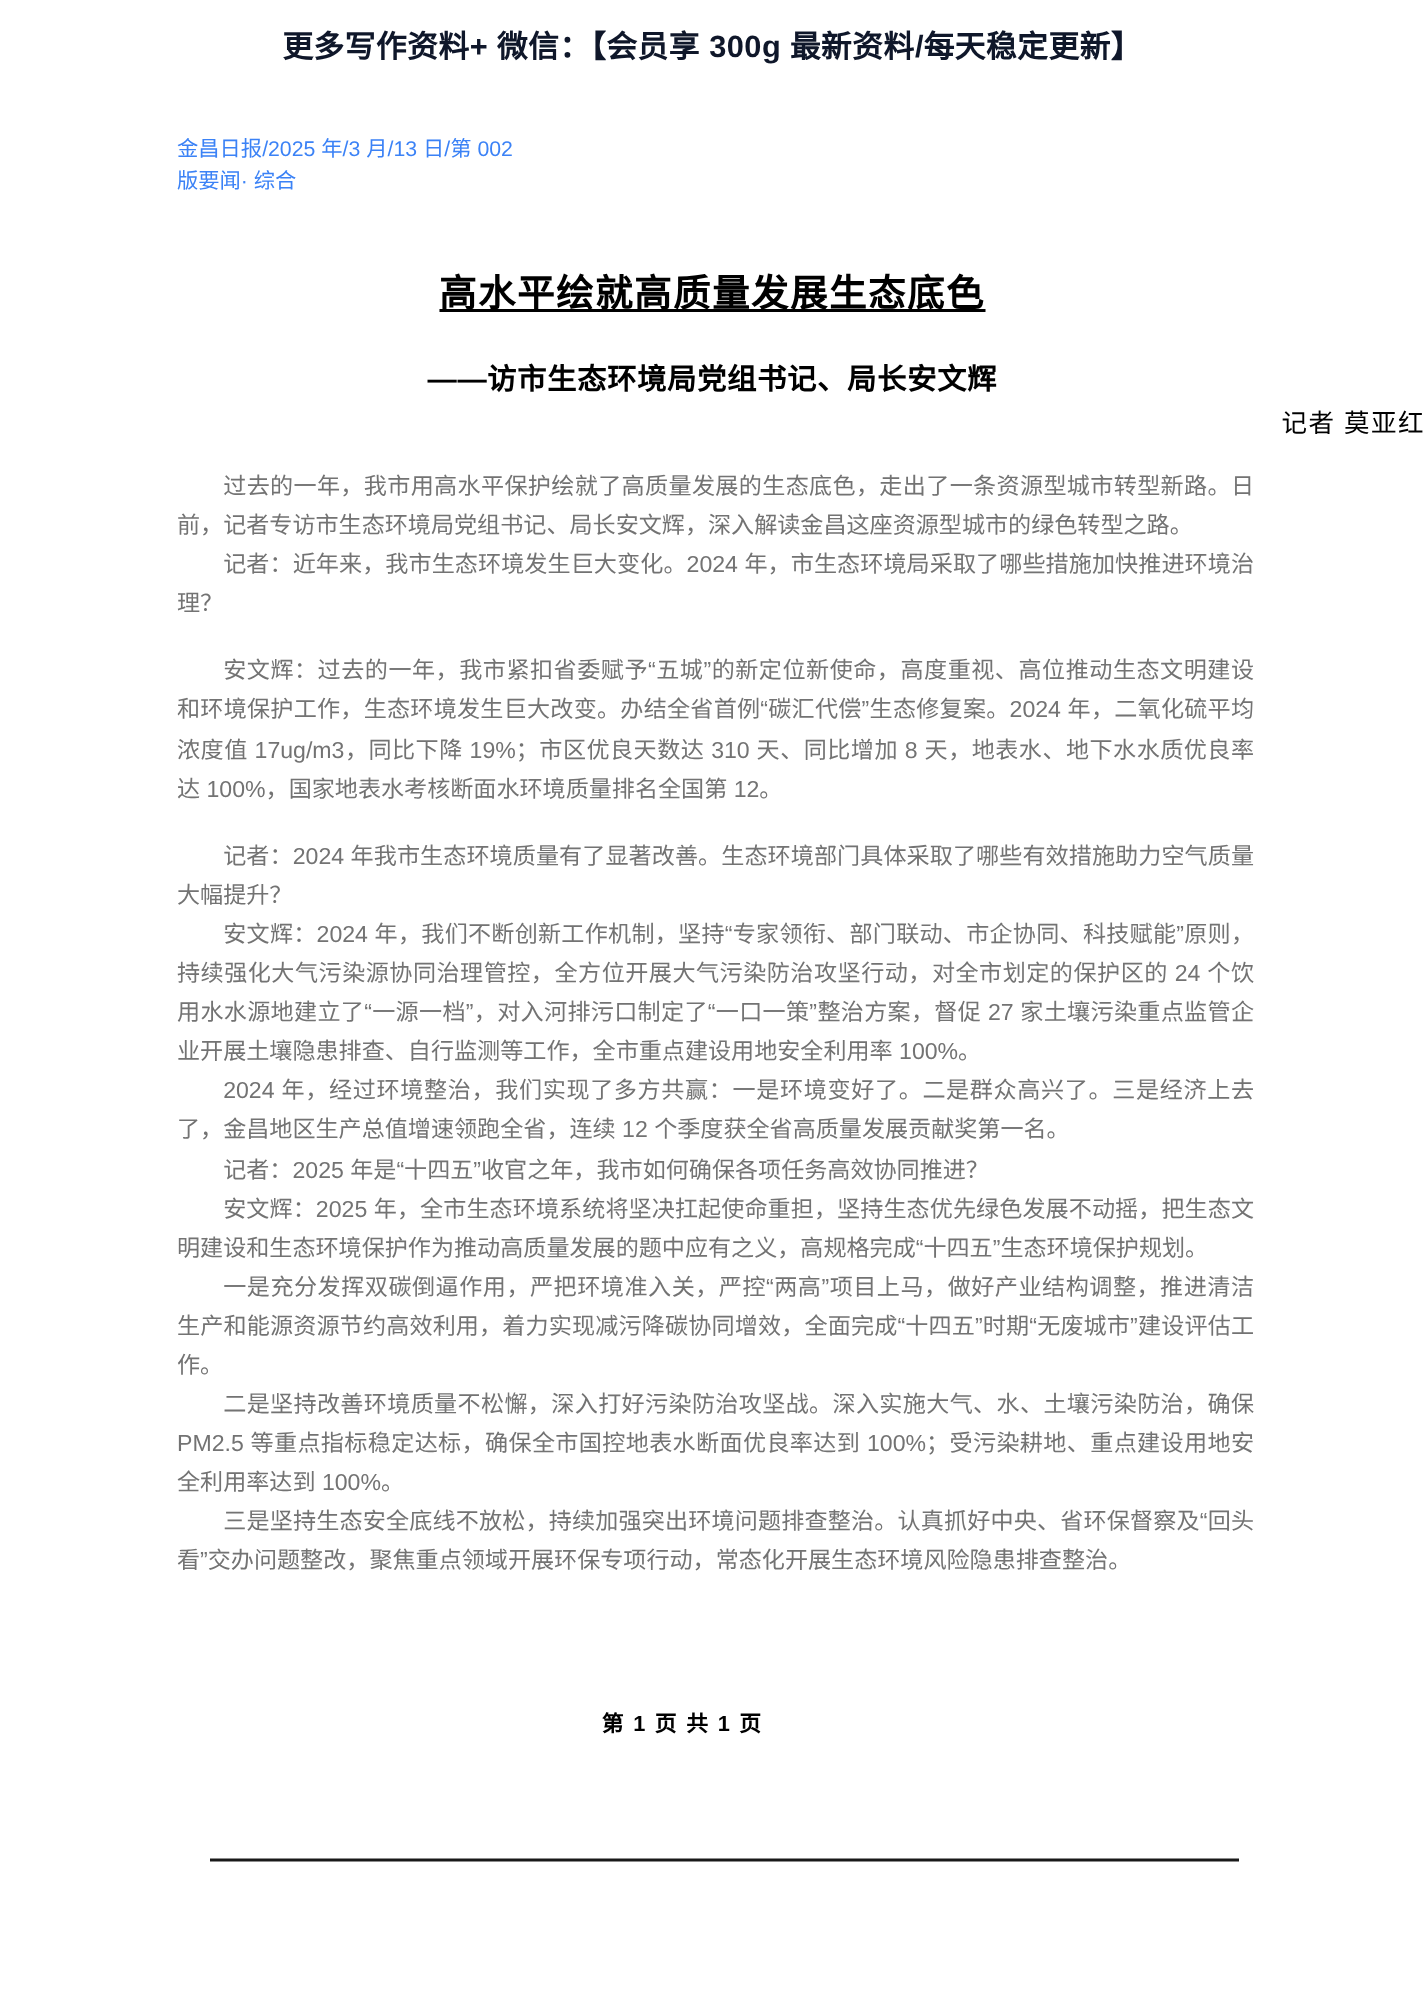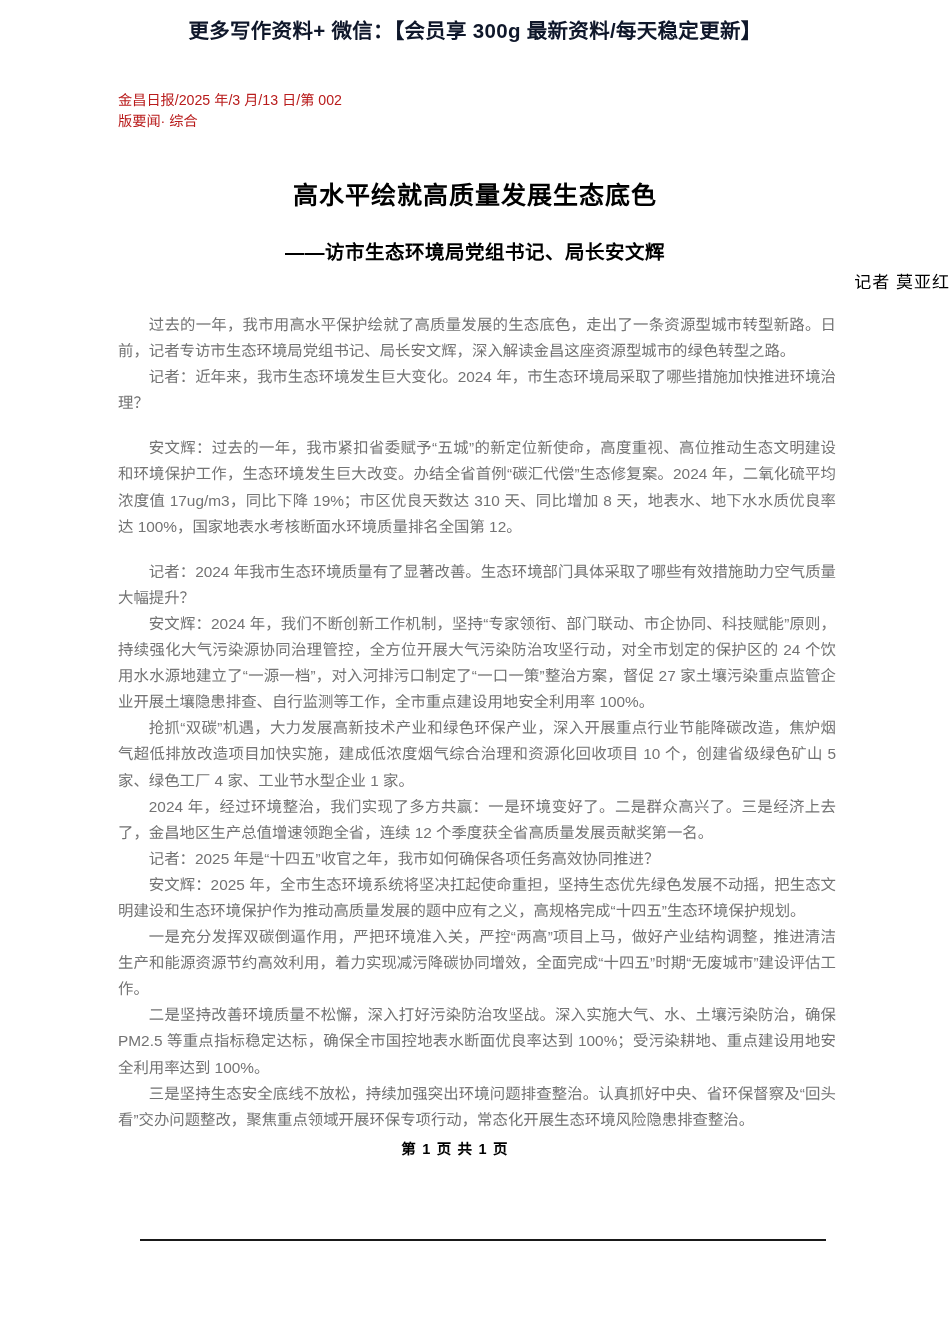--- a/index.html
+++ b/index.html
@@ -41,34 +41,35 @@
   }
 
   
   .source-block {
     position: absolute;
     left: 118px;
     top: 90px;
     width: 430px;
     font-size: 14.2px;
     line-height: 21px;
-    color: #b91c1c;
+    color: #3b82f6;
   }
   .source-line { display: block; white-space: nowrap; }
 
   
   .doc-title {
     position: absolute;
     left: 0;
     top: 158px;
     width: 950px;
     text-align: center;
     font-size: 25px;
     font-weight: 600;
     letter-spacing: 1px;
+    text-decoration: underline;
   }
   .doc-subtitle {
     position: absolute;
     left: 0;
     top: 220px;
     width: 950px;
     text-align: center;
     font-size: 19.5px;
     font-weight: 600;
     letter-spacing: 0.5px;
@@ -167,21 +168,20 @@
   <h2 class="doc-subtitle">——访市生态环境局党组书记、局长安文辉</h2>
 
   <div class="doc-byline">记者  莫亚红</div>
 
   <div class="article-body">
     <p>过去的一年，我市用高水平保护绘就了高质量发展的生态底色，走出了一条资源型城市转型新路。日前，记者专访市生态环境局党组书记、局长安文辉，深入解读金昌这座资源型城市的绿色转型之路。</p>
     <p>记者：近年来，我市生态环境发生巨大变化。2024 年，市生态环境局采取了哪些措施加快推进环境治理？</p>
     <p class="gap-before">安文辉：过去的一年，我市紧扣省委赋予“五城”的新定位新使命，高度重视、高位推动生态文明建设和环境保护工作，生态环境发生巨大改变。办结全省首例“碳汇代偿”生态修复案。2024 年，二氧化硫平均浓度值 17ug/m3，同比下降 19%；市区优良天数达 310 天、同比增加 8 天，地表水、地下水水质优良率达 100%，国家地表水考核断面水环境质量排名全国第 12。</p>
     <p class="gap-before">记者：2024 年我市生态环境质量有了显著改善。生态环境部门具体采取了哪些有效措施助力空气质量大幅提升？</p>
     <p>安文辉：2024 年，我们不断创新工作机制，坚持“专家领衔、部门联动、市企协同、科技赋能”原则，持续强化大气污染源协同治理管控，全方位开展大气污染防治攻坚行动，对全市划定的保护区的 24 个饮用水水源地建立了“一源一档”，对入河排污口制定了“一口一策”整治方案，督促 27 家土壤污染重点监管企业开展土壤隐患排查、自行监测等工作，全市重点建设用地安全利用率 100%。</p>
-    <p>抢抓“双碳”机遇，大力发展高新技术产业和绿色环保产业，深入开展重点行业节能降碳改造，焦炉烟气超低排放改造项目加快实施，建成低浓度烟气综合治理和资源化回收项目 10 个，创建省级绿色矿山 5 家、绿色工厂 4 家、工业节水型企业 1 家。</p>
     <p>2024 年，经过环境整治，我们实现了多方共赢：一是环境变好了。二是群众高兴了。三是经济上去了，金昌地区生产总值增速领跑全省，连续 12 个季度获全省高质量发展贡献奖第一名。</p>
     <p>记者：2025 年是“十四五”收官之年，我市如何确保各项任务高效协同推进？</p>
     <p>安文辉：2025 年，全市生态环境系统将坚决扛起使命重担，坚持生态优先绿色发展不动摇，把生态文明建设和生态环境保护作为推动高质量发展的题中应有之义，高规格完成“十四五”生态环境保护规划。</p>
     <p>一是充分发挥双碳倒逼作用，严把环境准入关，严控“两高”项目上马，做好产业结构调整，推进清洁生产和能源资源节约高效利用，着力实现减污降碳协同增效，全面完成“十四五”时期“无废城市”建设评估工作。</p>
     <p>二是坚持改善环境质量不松懈，深入打好污染防治攻坚战。深入实施大气、水、土壤污染防治，确保 PM2.5 等重点指标稳定达标，确保全市国控地表水断面优良率达到 100%；受污染耕地、重点建设用地安全利用率达到 100%。</p>
     <p>三是坚持生态安全底线不放松，持续加强突出环境问题排查整治。认真抓好中央、省环保督察及“回头看”交办问题整改，聚焦重点领域开展环保专项行动，常态化开展生态环境风险隐患排查整治。</p>
   </div>
 
   <div class="page-number">第 1 页 共 1 页</div>
 

